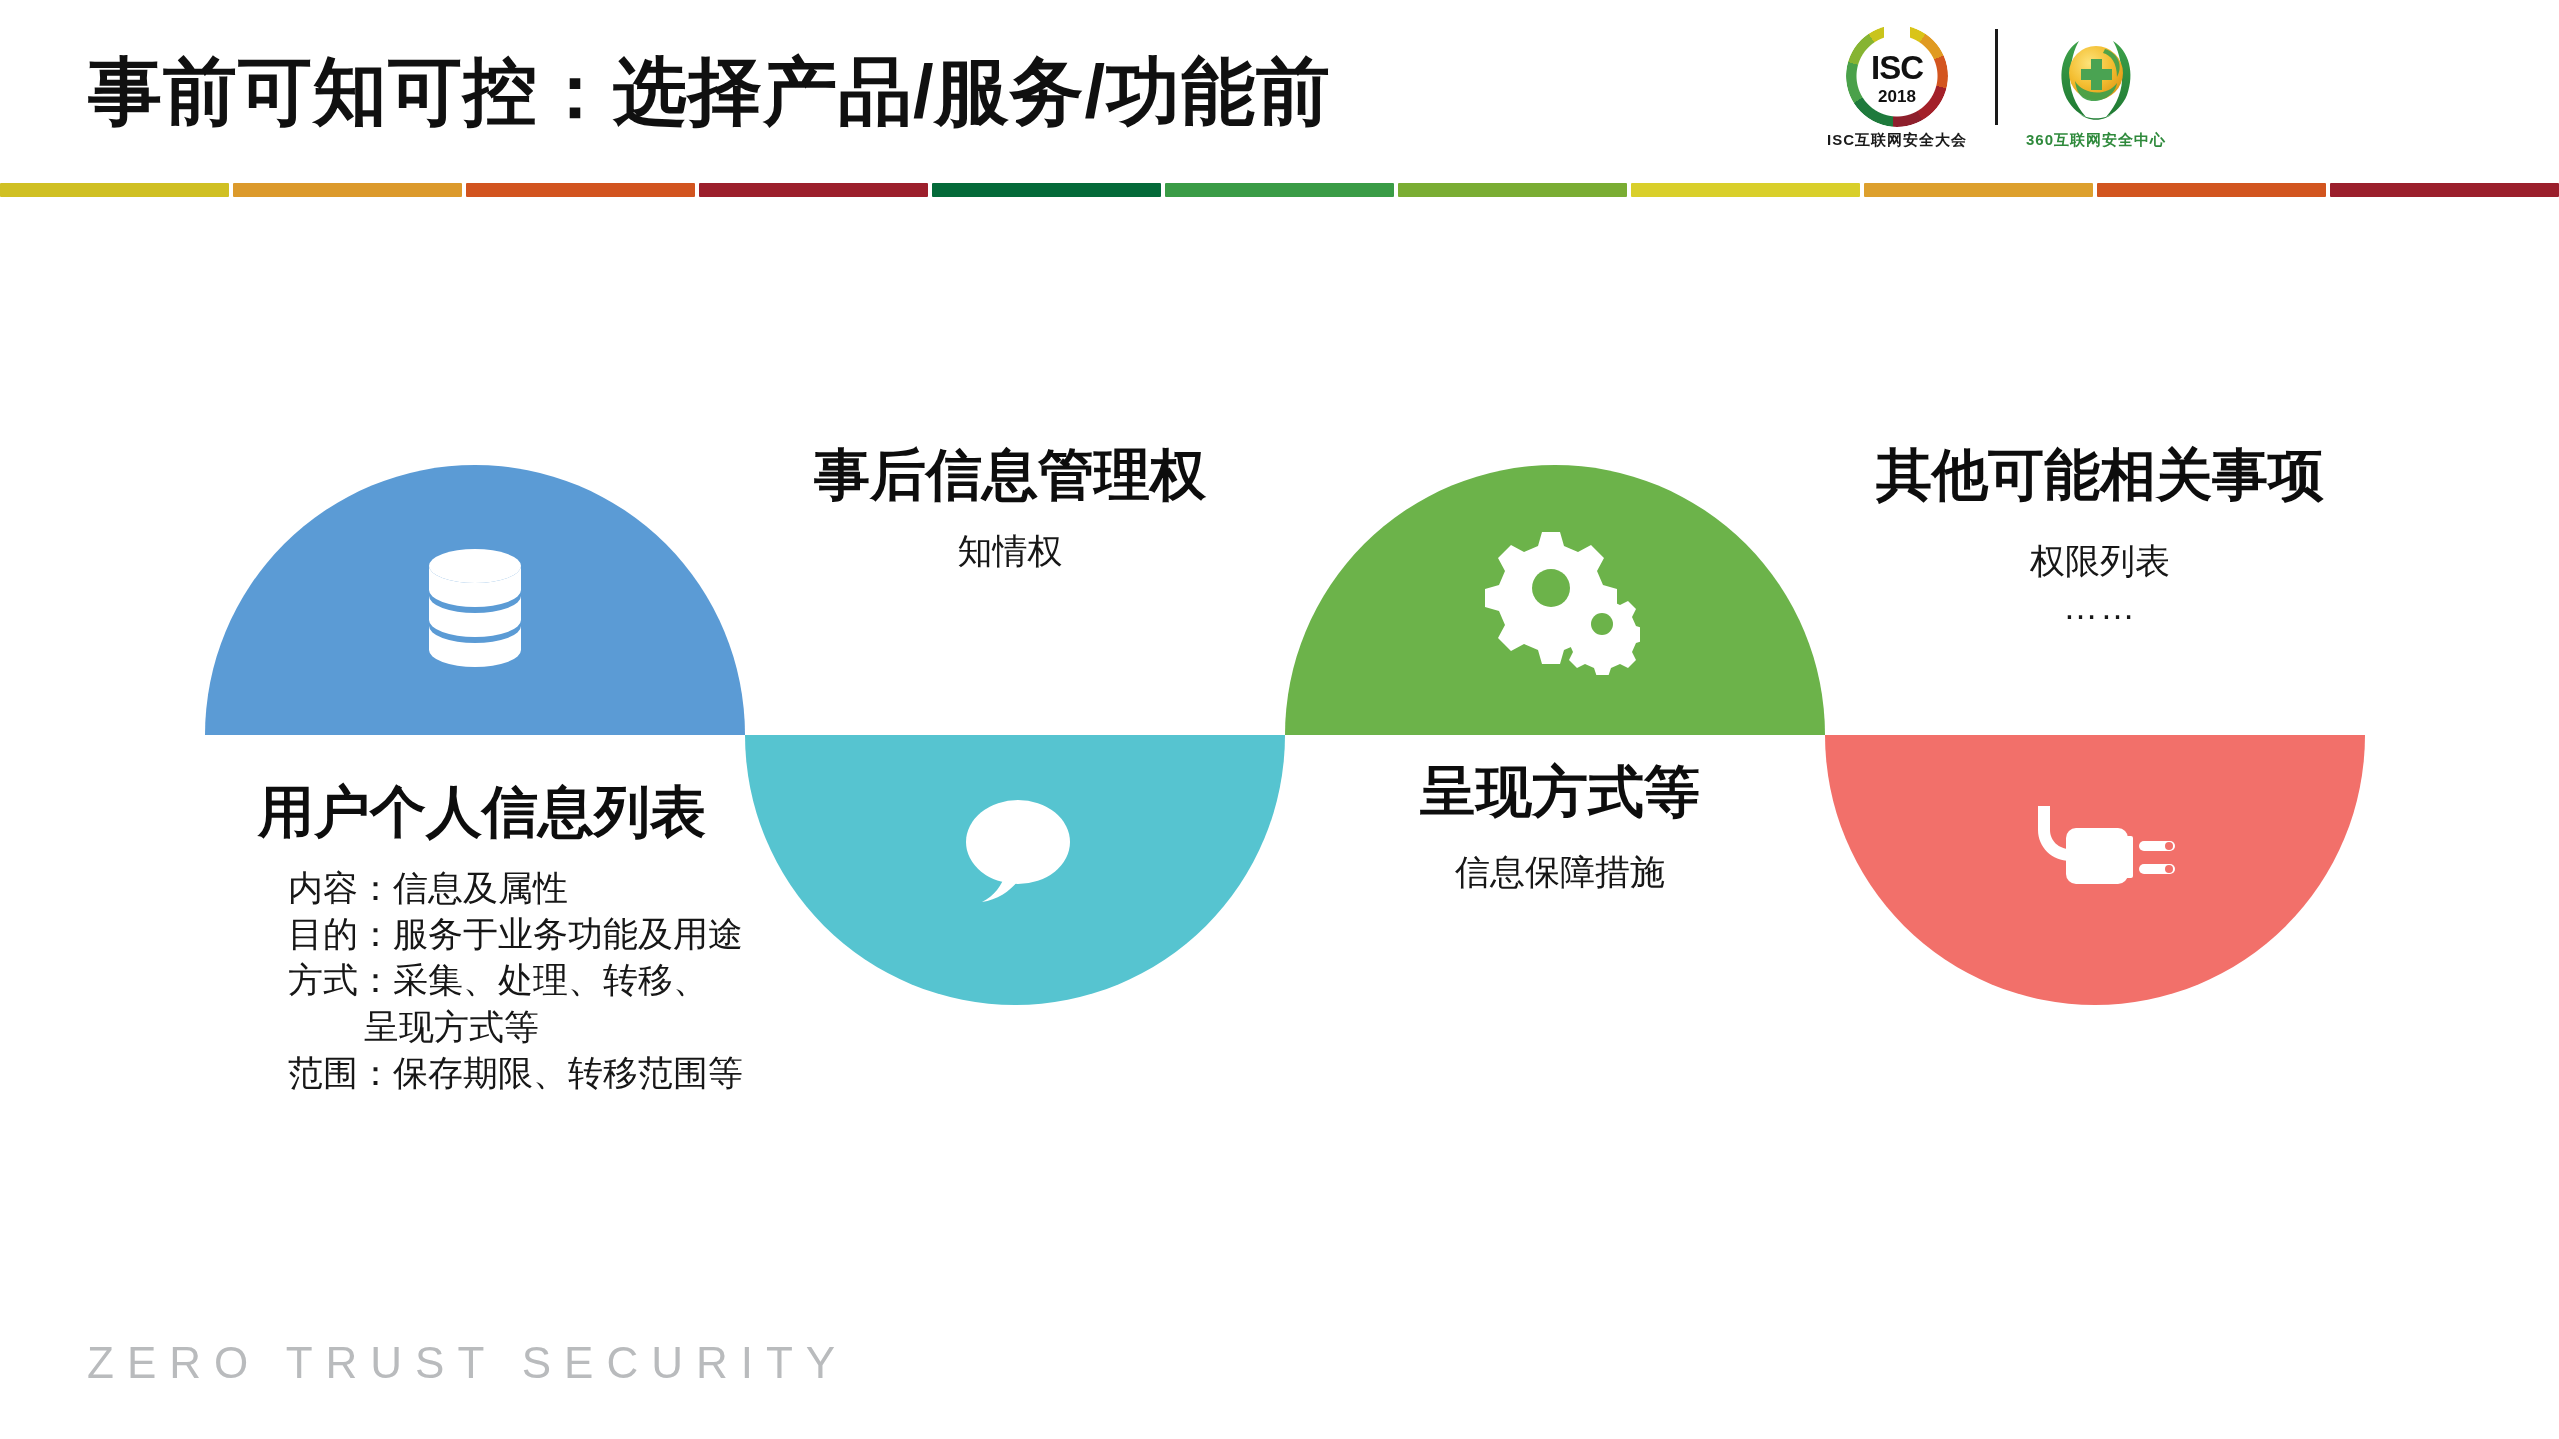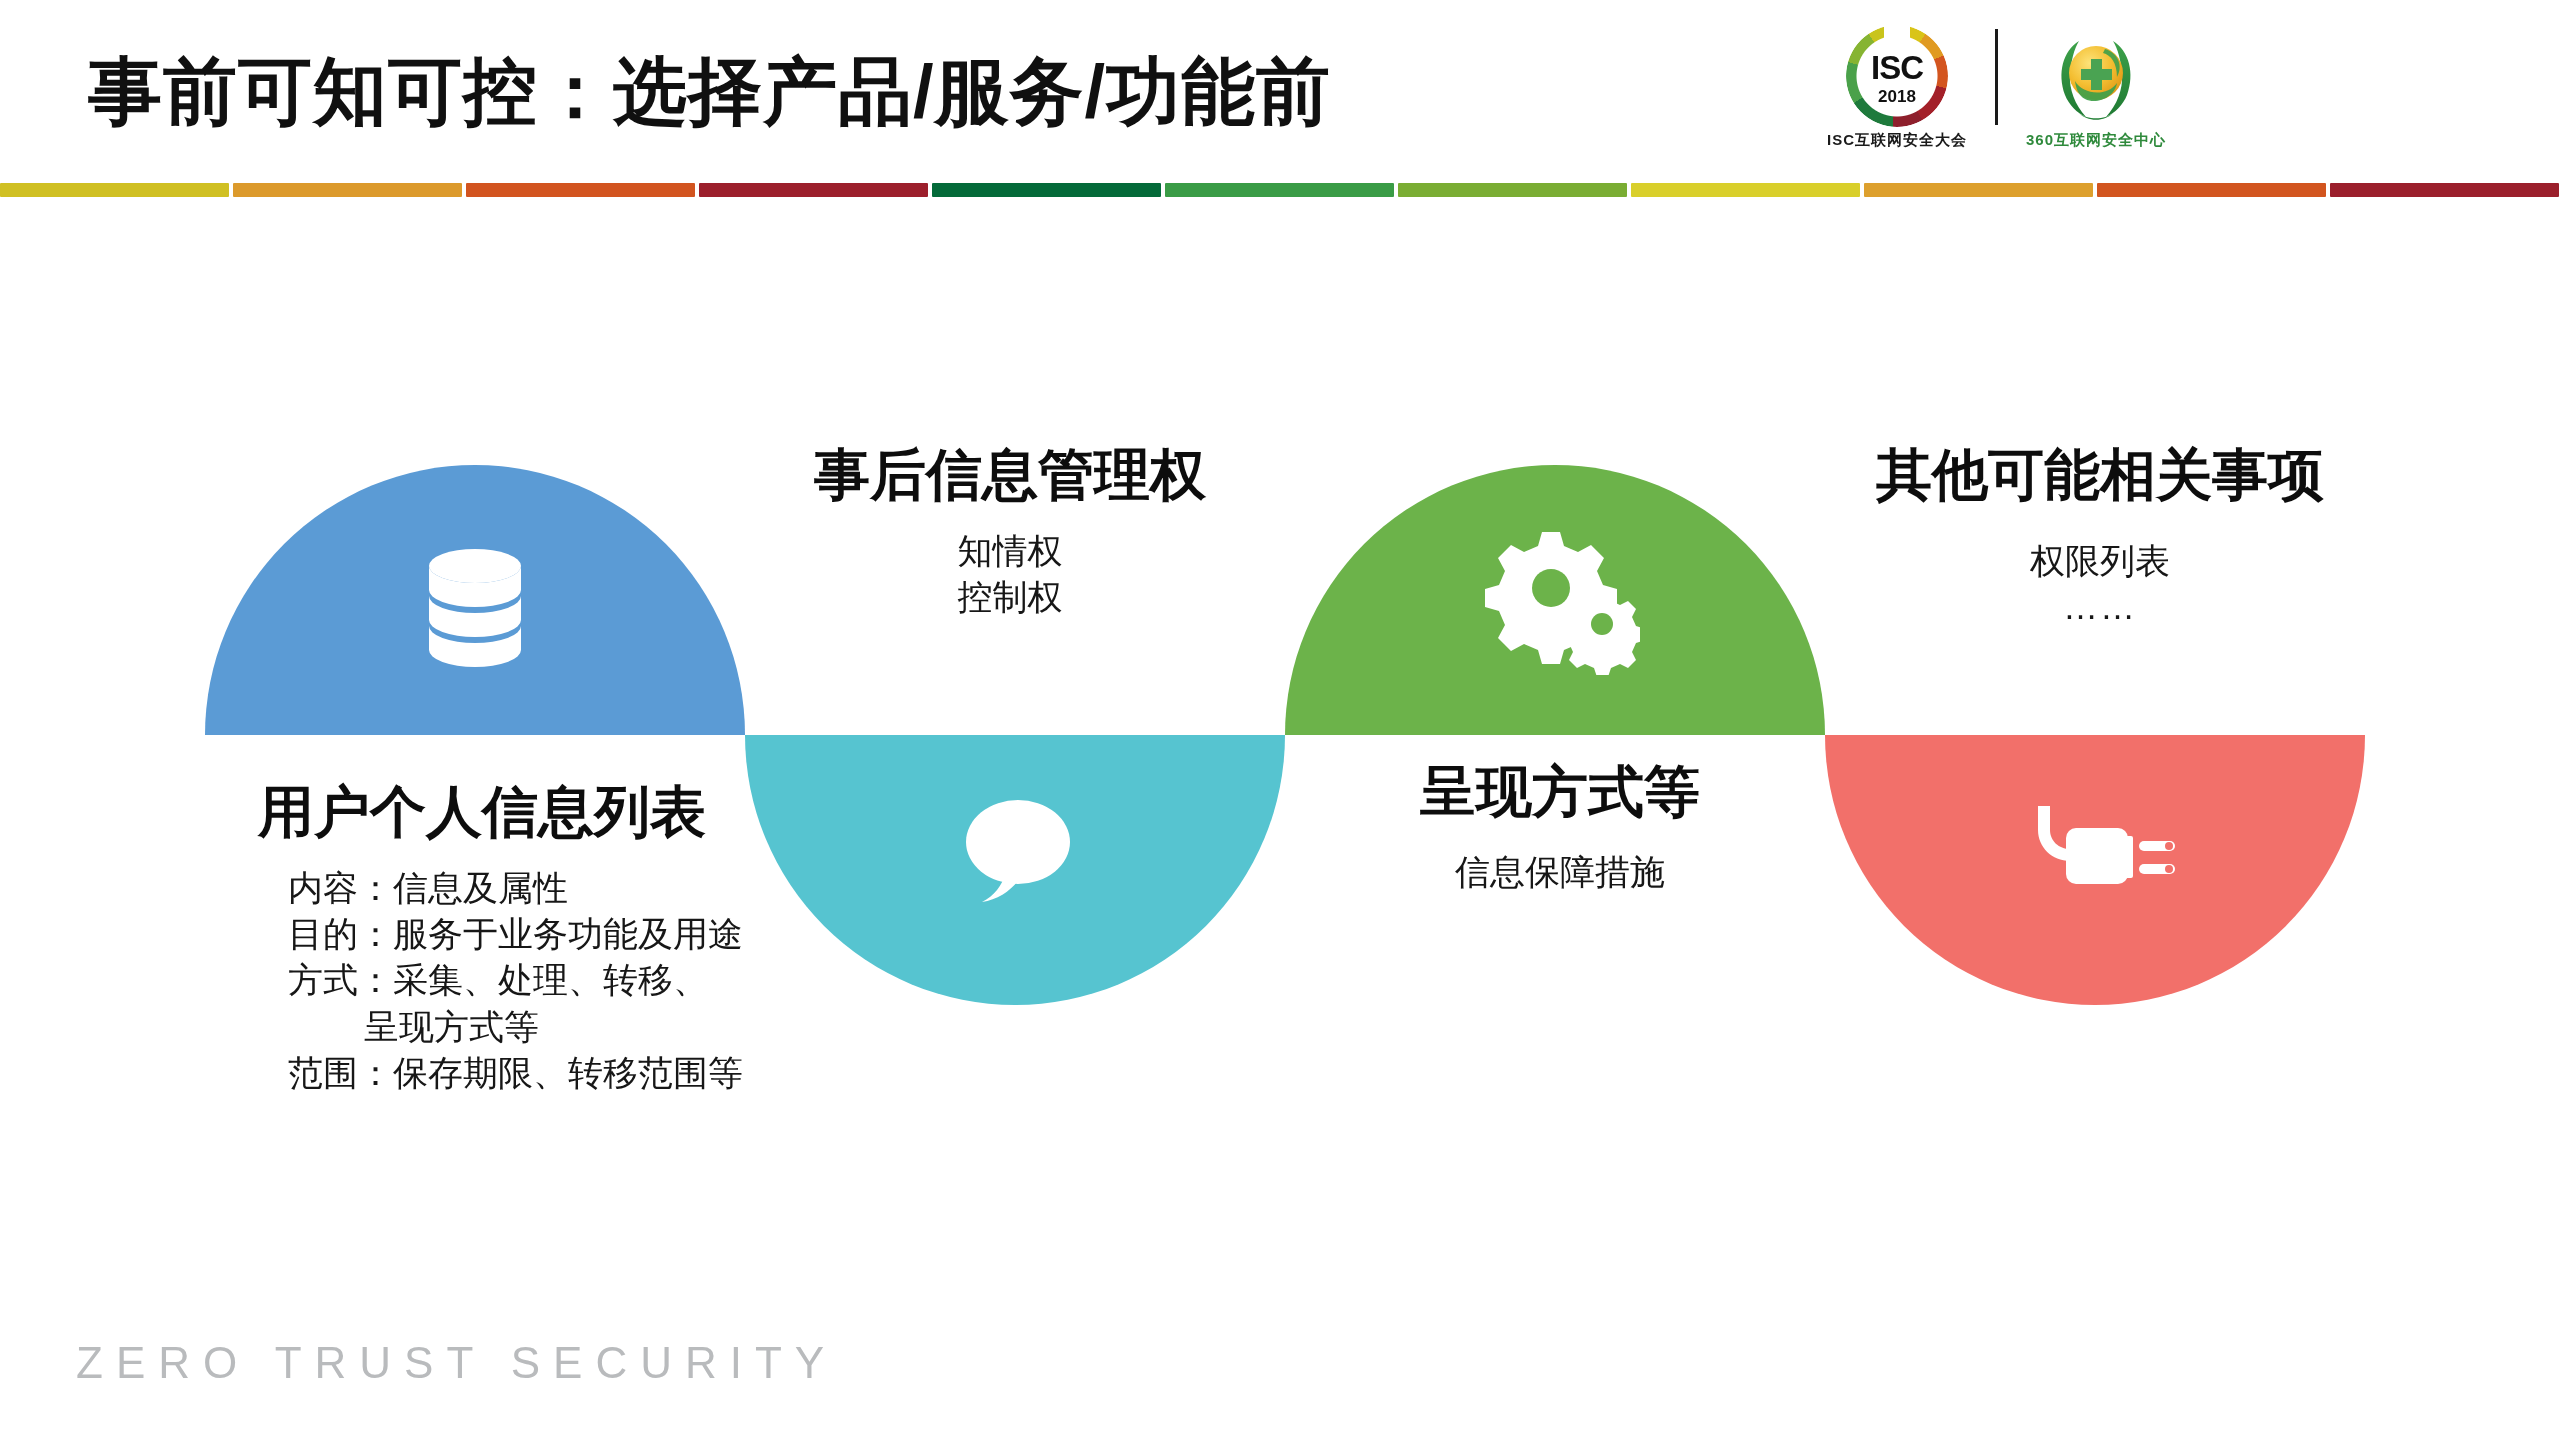--- a/index.html
+++ b/index.html
@@ -47,21 +47,21 @@
   .dome{position:absolute;}
   .dome.up{border-radius:1000px 1000px 0 0;}
   .dome.down{border-radius:0 0 1000px 1000px;}
   .icon{position:absolute;}
   .block{position:absolute;}
   .b-title{font-size:56px;font-weight:bold;color:#0d0d0d;white-space:nowrap;}
   .center{text-align:center;}
   .sub-list{margin-top:14px;}
   .sub-list div{font-size:35px;color:#171717;line-height:1.32;white-space:nowrap;}
   
-  .footer{position:absolute;left:76px;top:1338px;
+  .footer{position:absolute;left:87px;top:1338px;
      font-size:44px;letter-spacing:13px;color:#b9bbbd;
      font-family:"Liberation Sans","DejaVu Sans",sans-serif;white-space:nowrap;}
 </style>
 </head>
 <body>
 
 <div class="header">
   <div class="slide-title">事前可知可控：选择产品/服务/功能前</div>
 
   <div class="logos">
@@ -153,21 +153,20 @@
       <g fill="#ffffff">
         <ellipse cx="68" cy="52" rx="52" ry="42"></ellipse>
         <path d="M56 82 C52 96 44 106 32 112 C48 110 62 100 70 88 Z"></path>
       </g>
     </svg>
   </div>
   <div class="block center" style="left:700px;top:238px;width:620px;">
     <div class="b-title">事后信息管理权</div>
     <div class="sub-list" style="">
       <div>知情权</div>
-      <div>控制权</div>
     </div>
   </div>
 
   <div class="dome up" id="dome-green" style="left: 1285px; top: 265px; width: 540px; height: 270px; background: rgb(108, 179, 74);"></div>
   <div class="icon" style="left:1480px;top:330px;width:160px;height:145px;">
     <svg width="160" height="145" viewBox="0 0 160 145" aria-hidden="true">
       <g fill="#ffffff">
         <path d="M62 2 h18 l4 14 l14 6 l13 -7 l13 13 l-7 13 l6 14 l14 4 v18 l-14 4 l-6 14 l7 13 l-13 13 l-13 -7 l-14 6 l-4 14 h-18 l-4 -14 l-14 -6 l-13 7 l-13 -13 l7 -13 l-6 -14 l-14 -4 v-18 l14 -4 l6 -14 l-7 -13 l13 -13 l13 7 l14 -6 z"></path>
         <circle cx="71" cy="58" r="19" fill="#6cb34a"></circle>
         <path d="M117 62 h11 l3 9 l9 4 l8 -4 l8 8 l-4 8 l4 9 l9 3 v11 l-9 3 l-4 9 l4 8 l-8 8 l-8 -4 l-9 4 l-3 9 h-11 l-3 -9 l-9 -4 l-8 4 l-8 -8 l4 -8 l-4 -9 l-9 -3 v-11 l9 -3 l4 -9 l-4 -8 l8 -8 l8 4 l9 -4 z"></path>

